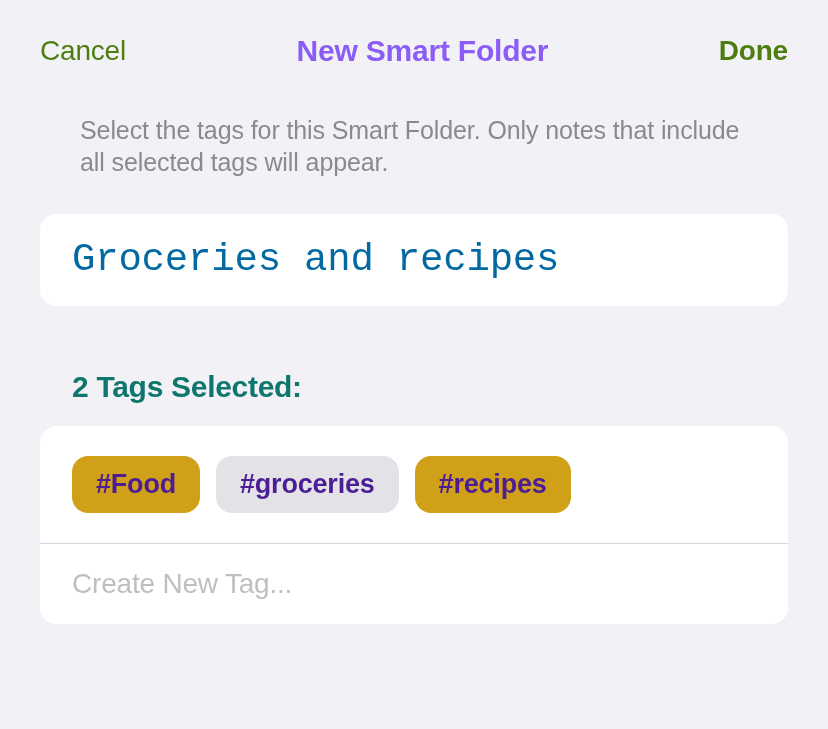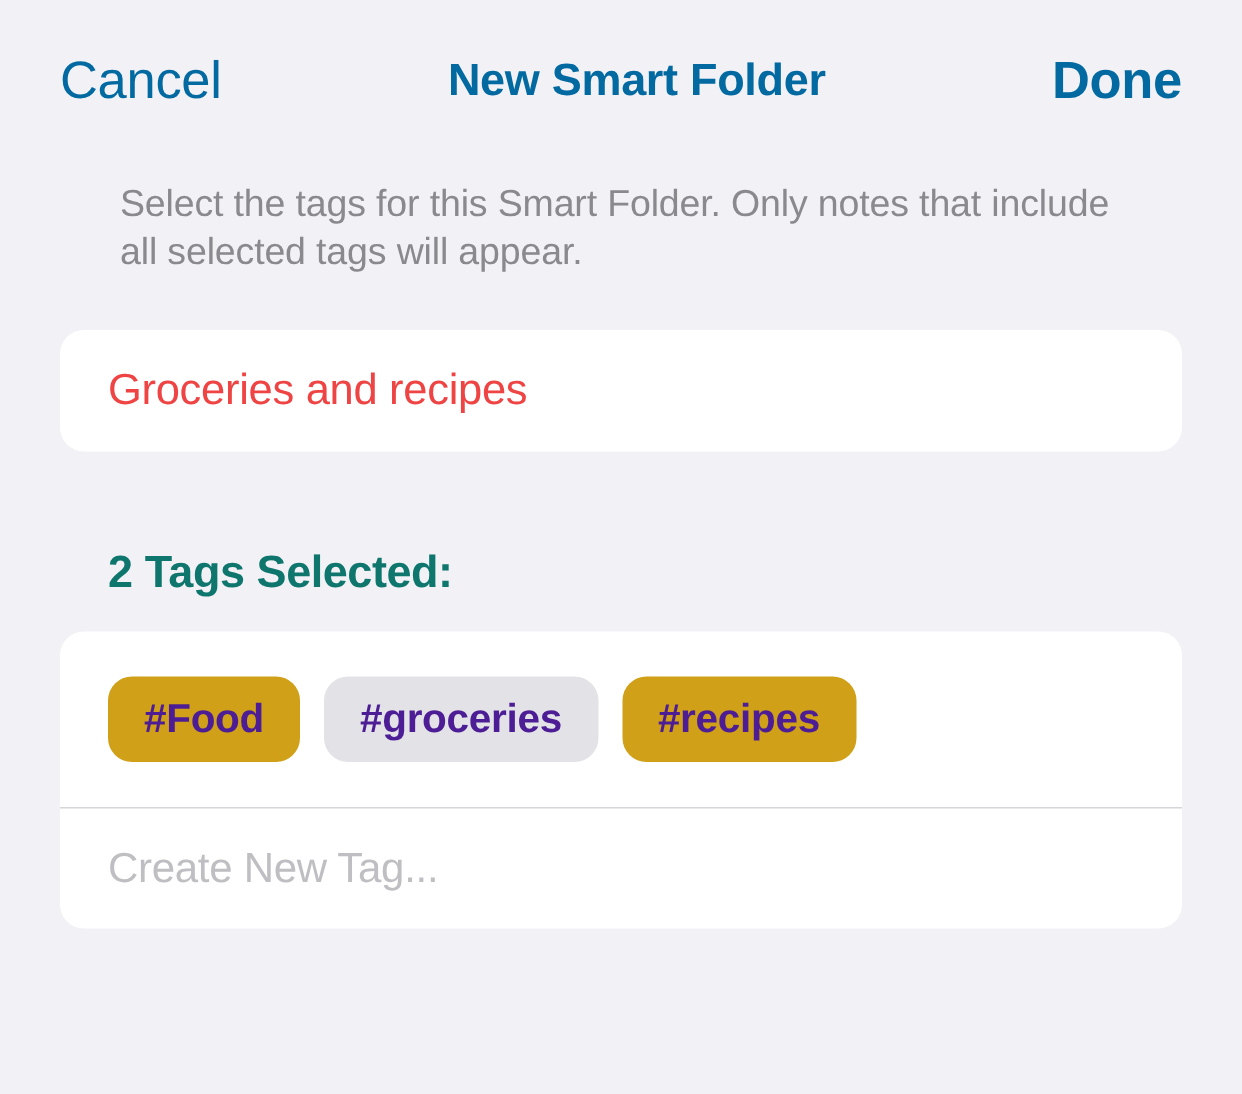--- a/index.html
+++ b/index.html
@@ -17,58 +17,58 @@
       border-radius: 24px 24px 0 0;
       overflow: hidden;
     }
     .header {
       display: flex;
       align-items: center;
       justify-content: space-between;
       padding: 34px 40px 20px 40px;
     }
     .header-btn {
-      font-size: 35px;
+      font-size: 28px;
       font-weight: 400;
-      color: #0369a1;
+      color: #4d7c0f;
       background: none;
       border: none;
       cursor: pointer;
       letter-spacing: -0.2px;
     }
     .header-btn.done {
       font-weight: 600;
     }
     .header-title {
       font-size: 30px;
       font-weight: 600;
-      color: #0369a1;
+      color: #8b5cf6;
       letter-spacing: -0.2px;
       text-align: center;
     }
     .description {
       padding: 26px 80px 24px 80px;
       font-size: 25px;
       line-height: 1.28;
       color: #8a8a8e;
       letter-spacing: -0.1px;
     }
     .input-card {
       background: #fff;
       border-radius: 16px;
       margin: 12px 40px 0 40px;
       padding: 24px 32px;
     }
     .folder-name-input {
       width: 100%;
       border: none;
       outline: none;
-      font-size: 29px;
-      font-family: Liberation Sans, sans-serif;
-      color: #ef4444;
+      font-size: 39px;
+      font-family: Liberation Mono, monospace;
+      color: #0369a1;
       background: transparent;
       letter-spacing: -0.2px;
     }
     .section-title {
       font-size: 30px;
       font-weight: 700;
       color: #0f766e;
       padding: 64px 40px 22px 72px;
       letter-spacing: -0.3px;
     }

